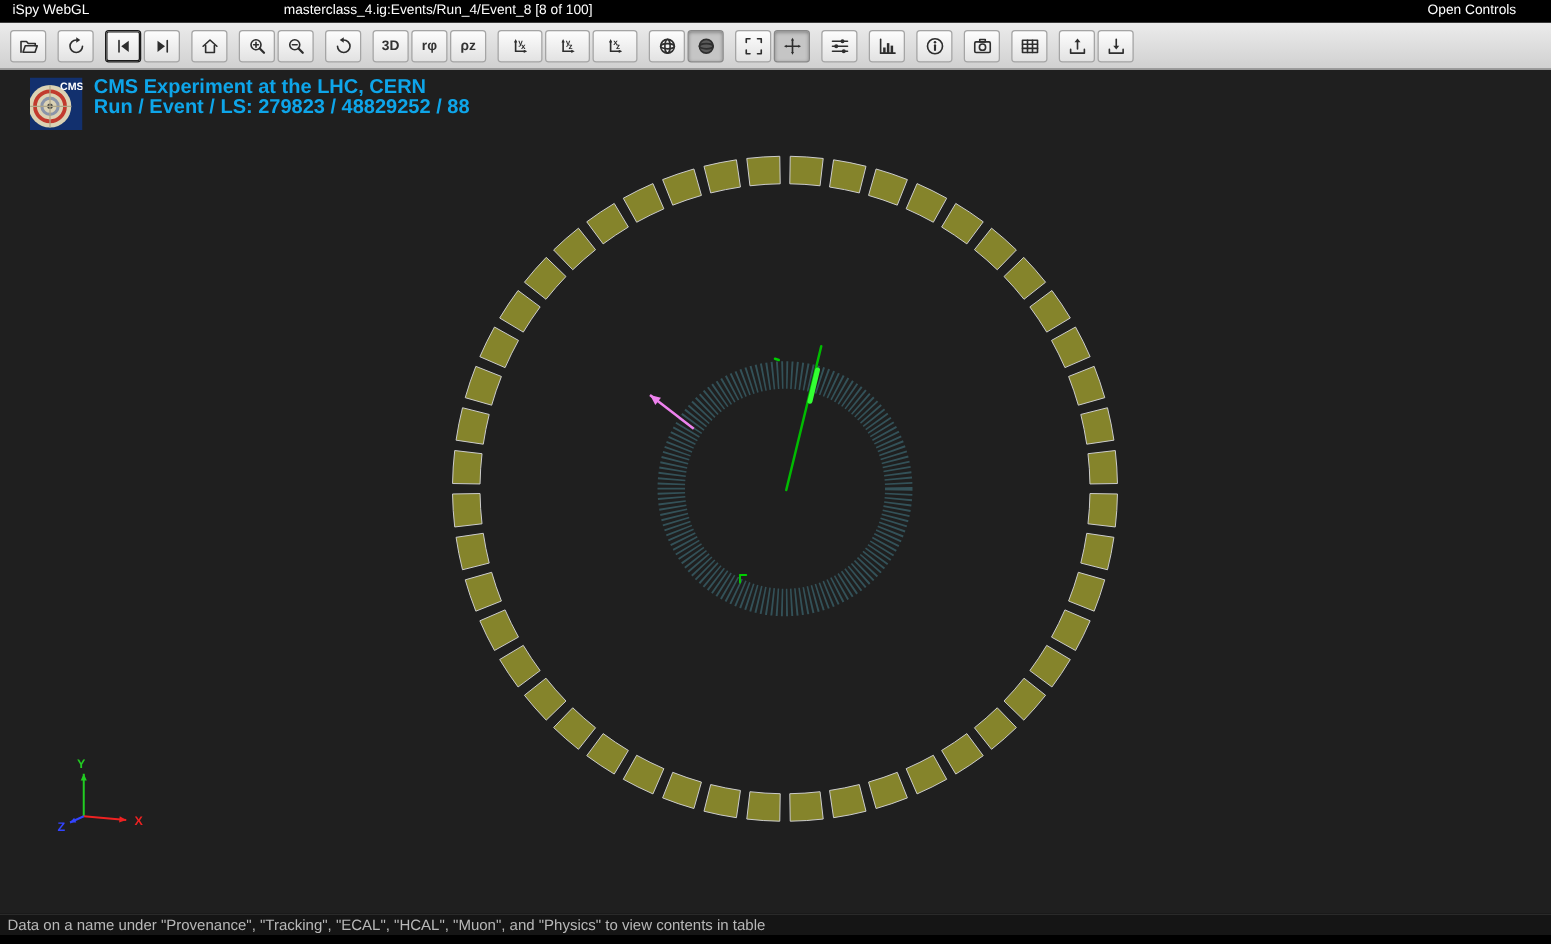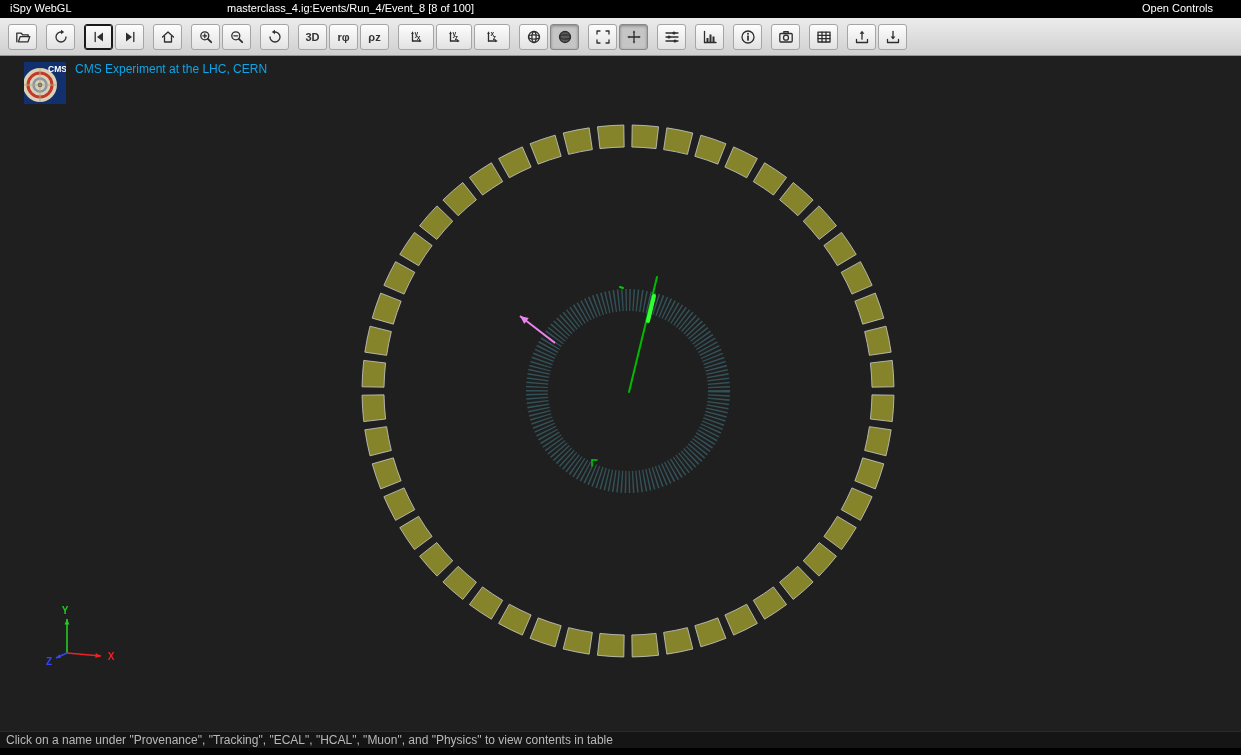--- a/index.html
+++ b/index.html
@@ -14,21 +14,21 @@
   .tb-btn svg{width:16px;height:16px;stroke:#2e2e2e;fill:none;stroke-width:1.3;stroke-linecap:round;stroke-linejoin:round}
   .tb-btn svg .fill{fill:#2e2e2e;stroke:none}
   .tb-btn svg text{font-family:"Liberation Sans",sans-serif;font-weight:bold}
   .tb-btn.pressed{background:#c5c5c5;box-shadow:inset 0 1px 3px rgba(0,0,0,.35);border-color:#888}
   .tb-btn.focused{border:1px solid #1a1a1a;box-shadow:inset 0 0 0 1px #1a1a1a}
   .tb-btn.axis{min-width:36px}
   .canvas{position:relative;height:675px;background:#1f1f1f}
   svg.scene{position:absolute;left:0;top:0}
   .event-info{position:absolute;top:6px;left:24px;display:flex;color:#0ea5e9;z-index:2}
   .cms-logo{width:42px;height:42px;margin-right:9px}
-  .event-lines{font-size:12px;font-weight:normal;line-height:15.5px}
+  .event-lines{font-size:16px;font-weight:bold;line-height:15.5px}
   .statusbar{height:17px;background:#151515;color:#b8b8b8;font-size:12px;line-height:16px;padding-left:6px;border-top:1px solid #2a2a2a}
   .bottom-strip{height:7px;background:#000}
 </style>
 </head>
 <body>
 
 <div class="titlebar">
   <span class="app-name">iSpy WebGL</span>
   <span class="event-title">masterclass_4.ig:Events/Run_4/Event_8 [8 of 100]</span>
   <span class="controls-toggle">Open Controls</span>
@@ -314,20 +314,21 @@
       <circle cx="16" cy="23" r="17" fill="#dbd2b4"></circle>
       <circle cx="16" cy="23" r="12" fill="none" stroke="#c23a2e" stroke-width="3"></circle>
       <circle cx="16" cy="23" r="6.5" fill="none" stroke="#8b95a9" stroke-width="2.5"></circle>
       <circle cx="16" cy="23" r="2.2" fill="#444"></circle>
       <line x1="16" y1="6" x2="16" y2="40" stroke="#b0a788" stroke-width="1"></line>
       <line x1="-1" y1="23" x2="33" y2="23" stroke="#b0a788" stroke-width="1"></line>
       <text x="24" y="10" fill="#ffffff" font-size="8.5" font-weight="bold" font-family="Liberation Sans, sans-serif">CMS</text>
     </svg>
     <div class="event-lines">
       <div>CMS Experiment at the LHC, CERN</div>
+      <div>Run / Event / LS: 279823 / 48829252 / 88</div>
     </div>
   </div>
 </div>
 
 <div class="statusbar">
-  <span>Click on a name under "Provenance", "Tracking", "ECAL", "HCAL", "Muon", and "Physics" to view contents in table</span>
+  <span>Data on a name under "Provenance", "Tracking", "ECAL", "HCAL", "Muon", and "Physics" to view contents in table</span>
 </div>
 <div class="bottom-strip"></div>
 
 </body></html>

